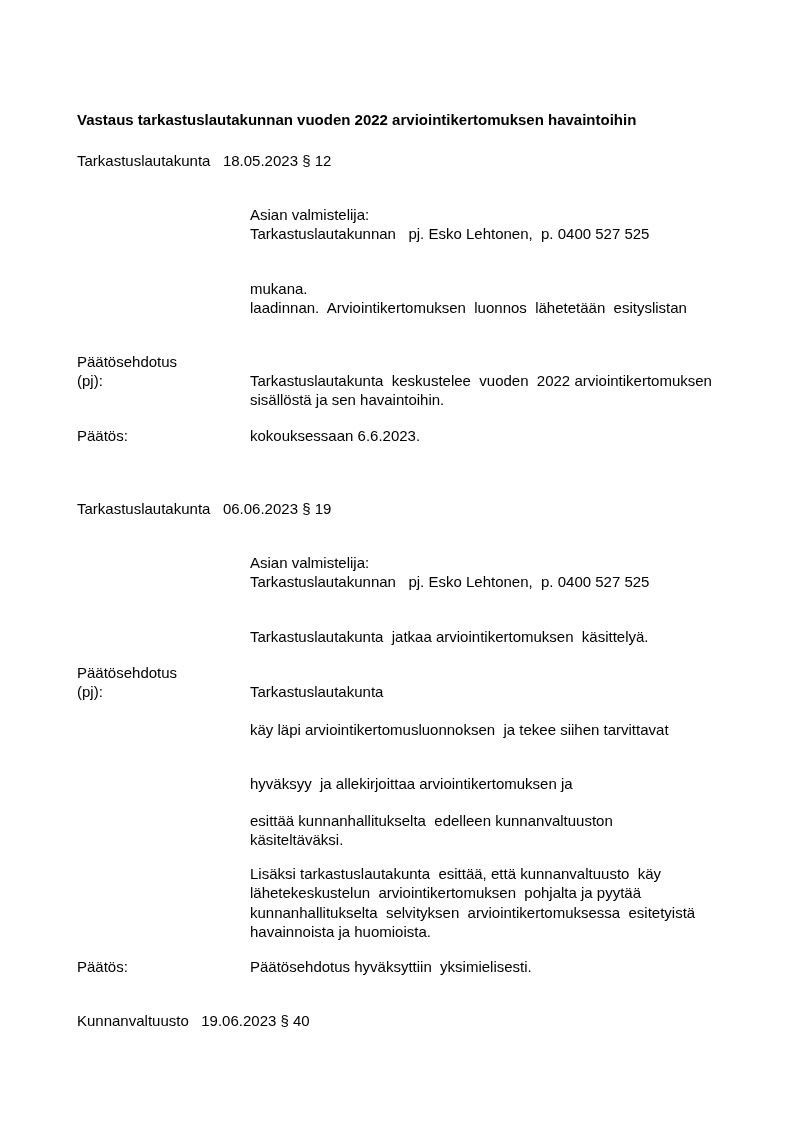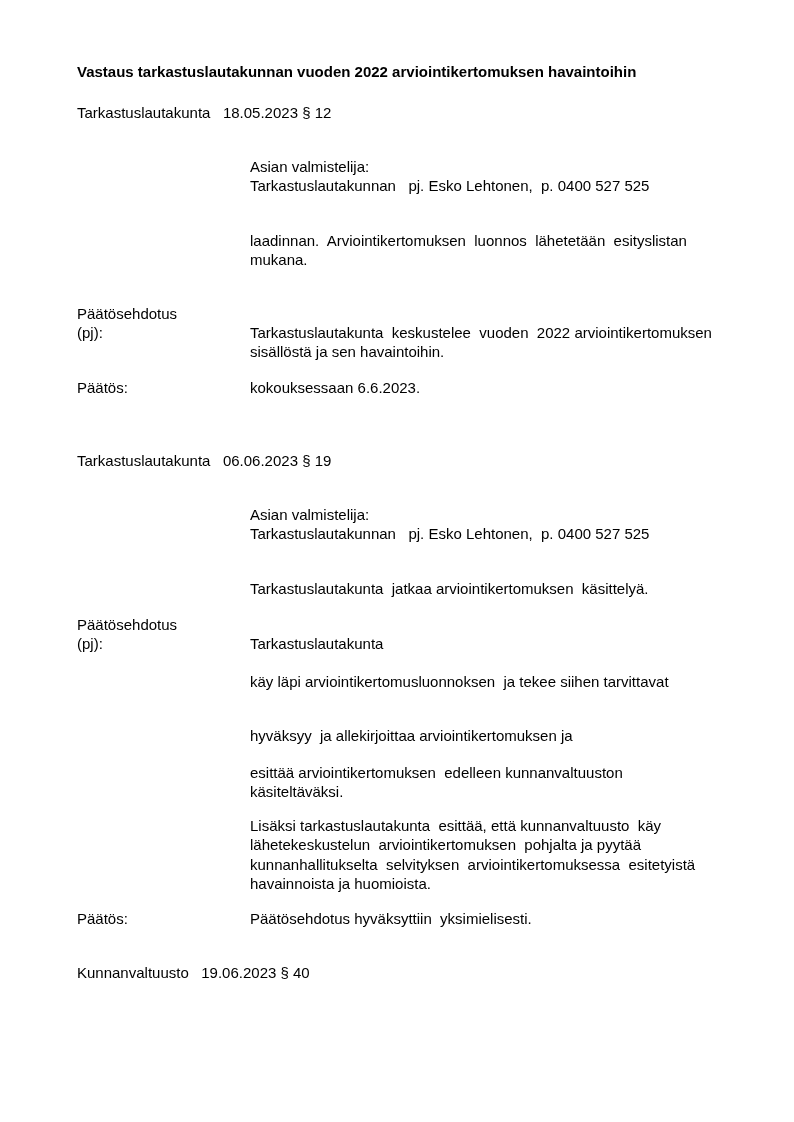--- a/index.html
+++ b/index.html
@@ -7,43 +7,43 @@
     position: relative;
     width: 794px;
     height: 1122px;
     background: #ffffff;
     font-family: "Liberation Sans", sans-serif;
     font-size: 15px;
     line-height: 19.3px;
     color: #000000;
     overflow: hidden;
   }
-  .abs { position: absolute; }
+  .abs { position: absolute; margin-top: 48px; }
   .label-col { left: 77px; }
   .body-col { left: 250px; }
   .line { white-space: pre; }
   .doc-title { font-weight: bold; }
 </style>
 </head>
 <body>
 
 <div class="page">
 
   <div class="abs label-col doc-title line" style="top:62px">Vastaus tarkastuslautakunnan vuoden 2022 arviointikertomuksen havaintoihin</div>
 
   <div class="abs label-col line" style="top:103px">Tarkastuslautakunta   18.05.2023 § 12</div>
 
   <div class="abs body-col" style="top:157px">
     <div class="line">Asian valmistelija:</div>
     <div class="line">Tarkastuslautakunnan   pj. Esko Lehtonen,  p. 0400 527 525</div>
   </div>
 
   <div class="abs body-col" style="top:231px">
+    <div class="line">mukana.</div>
     <div class="line">laadinnan.  Arviointikertomuksen  luonnos  lähetetään  esityslistan</div>
-    <div class="line">mukana.</div>
   </div>
 
   <div class="abs label-col" style="top:304px">
     <div class="line">Päätösehdotus</div>
     <div class="line">(pj):</div>
   </div>
   <div class="abs body-col" style="top:323px">
     <div class="line">Tarkastuslautakunta  keskustelee  vuoden  2022 arviointikertomuksen</div>
     <div class="line">sisällöstä ja sen havaintoihin.</div>
   </div>
@@ -72,21 +72,21 @@
 
   <div class="abs body-col" style="top:672px">
     <div class="line">käy läpi arviointikertomusluonnoksen  ja tekee siihen tarvittavat</div>
   </div>
 
   <div class="abs body-col" style="top:726px">
     <div class="line">hyväksyy  ja allekirjoittaa arviointikertomuksen ja</div>
   </div>
 
   <div class="abs body-col" style="top:763px">
-    <div class="line">esittää arviointikertomuksen  edelleen kunnanvaltuuston</div>
+    <div class="line">esittää kunnanhallitukselta  edelleen kunnanvaltuuston</div>
     <div class="line">käsiteltäväksi.</div>
   </div>
 
   <div class="abs body-col" style="top:816px">
     <div class="line">Lisäksi tarkastuslautakunta  esittää, että kunnanvaltuusto  käy</div>
     <div class="line">lähetekeskustelun  arviointikertomuksen  pohjalta ja pyytää</div>
     <div class="line">kunnanhallitukselta  selvityksen  arviointikertomuksessa  esitetyistä</div>
     <div class="line">havainnoista ja huomioista.</div>
   </div>
 

